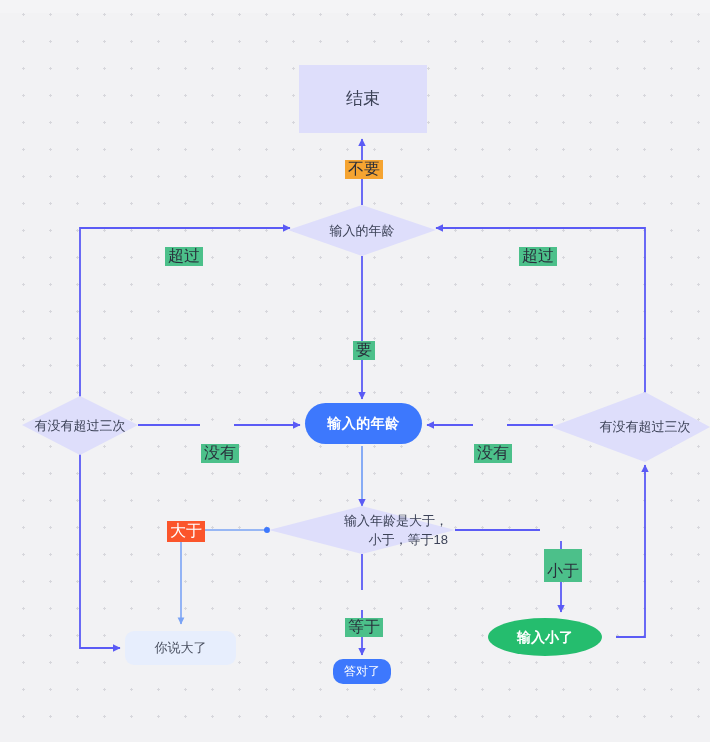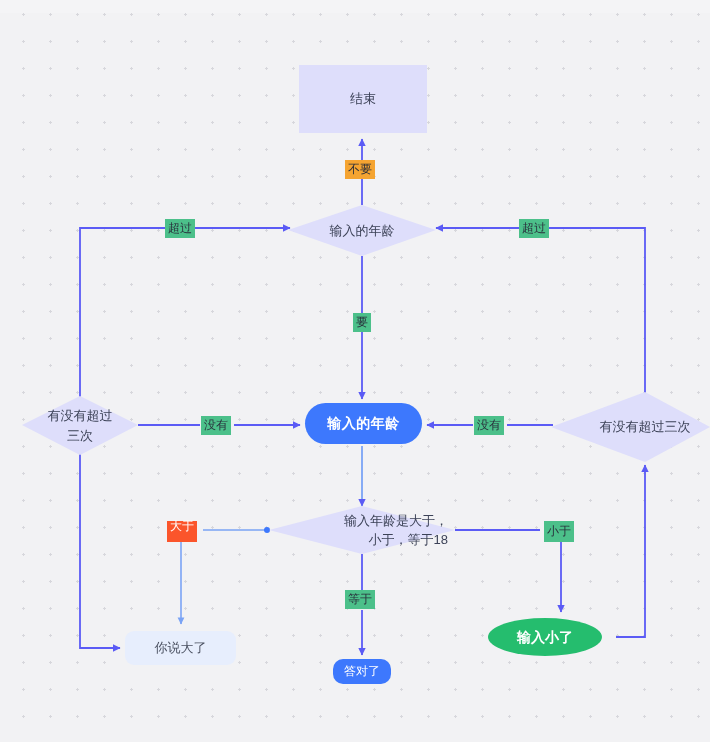--- a/index.html
+++ b/index.html
@@ -42,21 +42,21 @@
     justify-content: center;
     text-align: center;
     line-height: 1.35;
   }
   
   .n-end {
     left: 299px; top: 65px; width: 128px; height: 68px;
     background: #dededf;
     background: #dedefb;
     color: #3c4257;
-    font-size: 13px;
+    font-size: 17px;
   }
   
   .n-softbox {
     left: 125px; top: 631px; width: 111px; height: 34px;
     background: #e7eefd;
     border-radius: 9px;
     color: #4a5060;
     font-size: 13px;
   }
   
@@ -98,27 +98,27 @@
     line-height: 1.5;
     pointer-events: none;
   }
   
   .elabel {
     position: absolute;
     box-sizing: border-box;
     display: flex;
     align-items: center;
     justify-content: center;
-    font-size: 12px;
+    font-size: 16px;
     height: 19px;
-    padding: 7px 3px;
+    padding: 0 3px;
     white-space: nowrap;
     font-family: Liberation Mono, monospace;
   }
-  .lbl-green { background: #4cc08a; color: #29303c; }
+  .lbl-green { background: #4cc08a; color: #29303c; margin-top: 28px; }
   .lbl-orange { background: #f5a431; color: #2c2f38; }
   .lbl-red { background: #fb552b; color: #ffffff; align-items: flex-end; }
 </style>
 </head>
 <body>
 
 <div id="canvas">
 
   <svg class="edges" viewBox="0 0 710 742" xmlns="http://www.w3.org/2000/svg">
     <defs>
@@ -173,21 +173,21 @@
       <polygon points="80,396 138,425 80,455 22,425"></polygon>
       <polygon points="645,392 710,427 645,462 551,427"></polygon>
       <polygon points="362,506 455,530 362,554 269,530"></polygon>
     </g>
   </svg>
 
   <div class="dtext" style="left:288px; top:205px; width:148px; height:51px;">
     <span>输入的年龄</span>
   </div>
 
-  <div class="dtext" style="left:10px; top:396px; width:140px; height:59px; flex-direction:column;">
+  <div class="dtext" style="left:10px; top:396px; width:140px; height:59px; ">
     <span>有没有超过</span>
     <span>三次</span>
   </div>
 
   <div class="dtext" style="left:560px; top:392px; width:170px; height:70px;">
     <span>有没有超过三次</span>
   </div>
 
   <div class="dtext" style="left:276px; top:504px; width:172px; height:52px; flex-direction:column;align-items:flex-end;">
     <span>输入年龄是大于，</span>
@@ -235,21 +235,21 @@
   </div>
 
   <div class="elabel lbl-green" style="left:474px; top:416px;">
     <span>没有</span>
   </div>
 
   <div class="elabel lbl-red" style="left:167px; top:521px; height:21px;">
     <span>大于</span>
   </div>
 
-  <div class="elabel lbl-green" style="left:544px; top:521px; height:21px;">
+  <div class="elabel lbl-green" style="left:544px; top:521px; height:33px;align-items:flex-end;">
     <span>小于</span>
   </div>
 
   <div class="elabel lbl-green" style="left:345px; top:590px;">
     <span>等于</span>
   </div>
 
 </div>
 
 </body></html>

